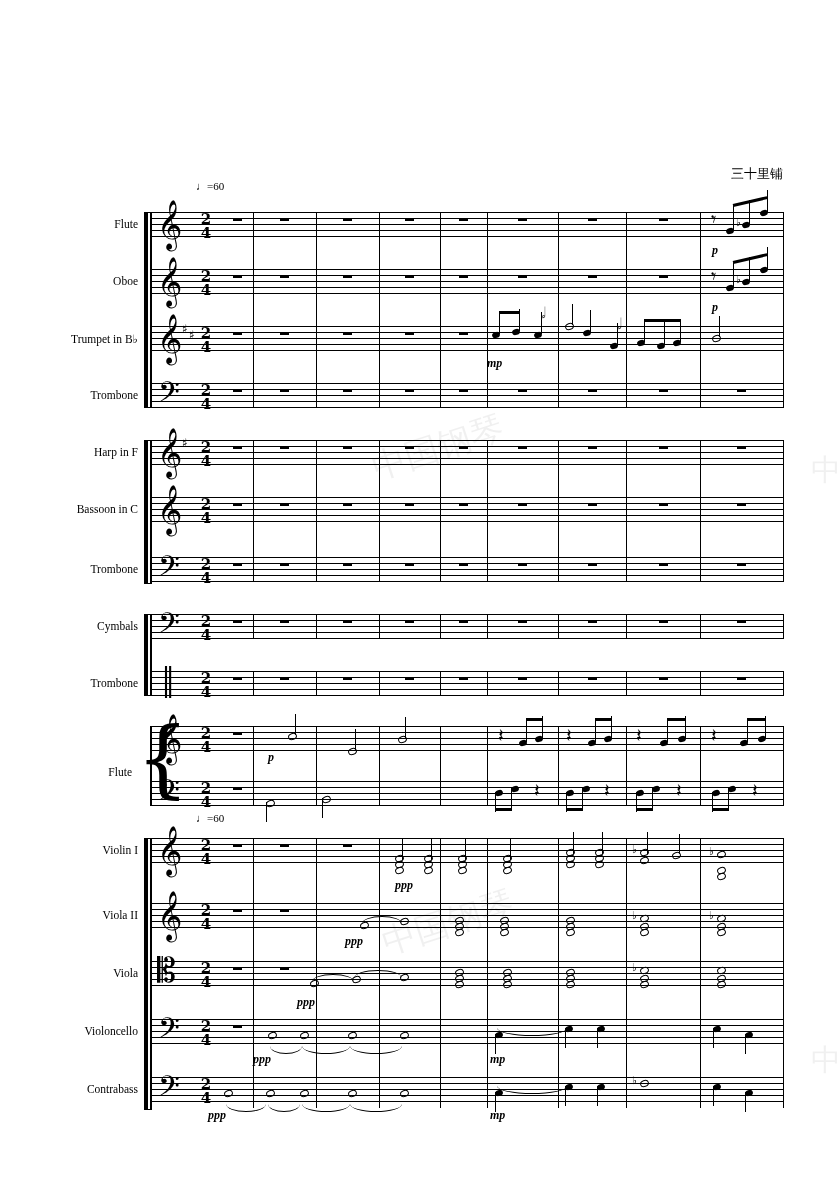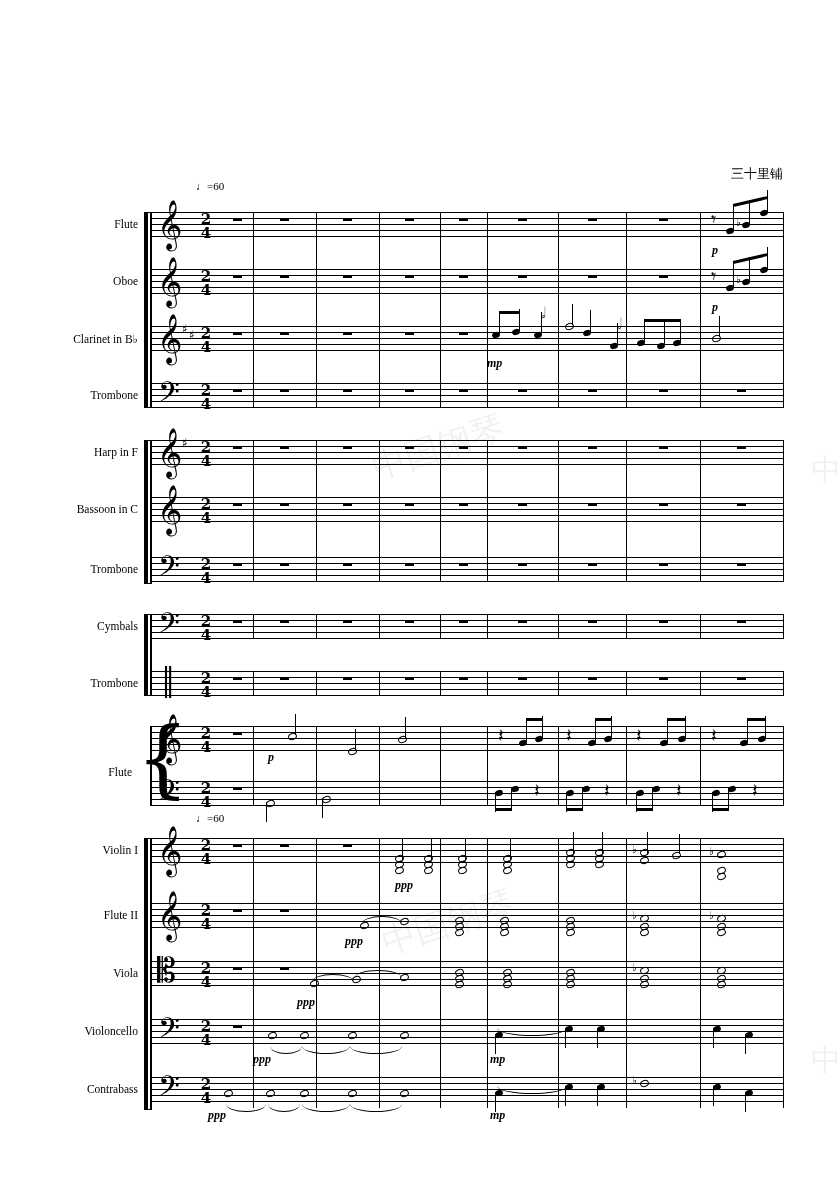--- a/index.html
+++ b/index.html
@@ -133,21 +133,21 @@
     </div>
     <div class="inst-label" style="left:20px;top:275px;width:118px;">Oboe</div>
 
     <div class="staff" style="left:150px;top:326px;width:634px;height:25px;">
       <div class="line"></div>
         <div class="line"></div>
         <div class="line"></div>
         <div class="line"></div>
         <div class="line"></div>
     </div>
-    <div class="inst-label" style="left:10px;top:332px;width:128px;">Clarinet in B♭</div>
+    <div class="inst-label" style="left:10px;top:332px;width:128px;">Trumpet in B♭</div>
 
     <div class="staff" style="left:150px;top:383px;width:634px;height:25px;">
       <div class="line"></div>
         <div class="line"></div>
         <div class="line"></div>
         <div class="line"></div>
         <div class="line"></div>
     </div>
     <div class="inst-label" style="left:20px;top:389px;width:118px;">Trombone</div>
 
@@ -221,21 +221,21 @@
     </div>
     <div class="inst-label" style="left:20px;top:844px;width:118px;">Violin I</div>
 
     <div class="staff" style="left:150px;top:903px;width:634px;height:25px;">
       <div class="line"></div>
         <div class="line"></div>
         <div class="line"></div>
         <div class="line"></div>
         <div class="line"></div>
     </div>
-    <div class="inst-label" style="left:20px;top:909px;width:118px;">Flute II</div>
+    <div class="inst-label" style="left:20px;top:909px;width:118px;">Viola II</div>
 
     <div class="staff" style="left:150px;top:961px;width:634px;height:25px;">
       <div class="line"></div>
         <div class="line"></div>
         <div class="line"></div>
         <div class="line"></div>
         <div class="line"></div>
     </div>
     <div class="inst-label" style="left:20px;top:967px;width:118px;">Viola</div>
 

